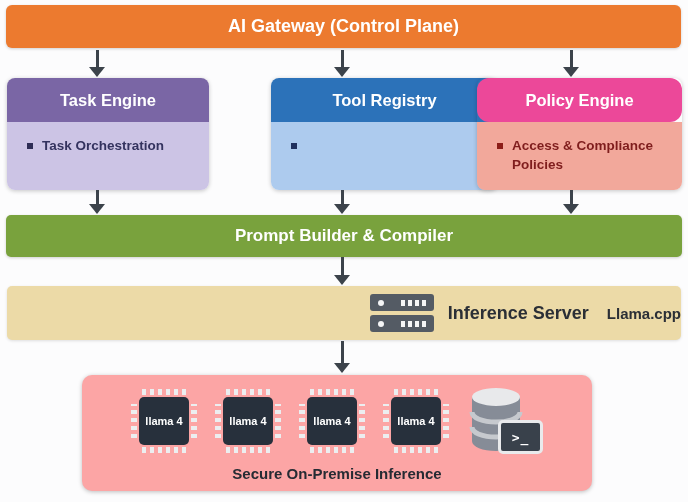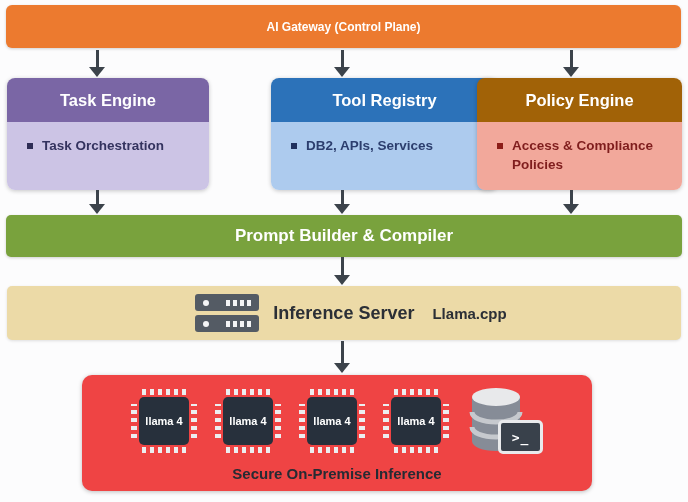--- a/index.html
+++ b/index.html
@@ -9,21 +9,21 @@
     position:relative; width:688px; height:502px; margin:0 auto;
     background:#FCFCFD; overflow:hidden;
   }
 
   
   .banner {
     position:absolute; display:flex; align-items:center; justify-content:center;
     color:#ffffff; font-weight:bold; border-radius:6px;
     box-shadow:0 1px 3px rgba(0,0,0,.18);
   }
-  .banner-orange { left:6px; top:5px; width:675px; height:43px; background:#EC7A2F; font-size:12px; }
+  .banner-orange { left:6px; top:5px; width:675px; height:43px; background:#EC7A2F; font-size:18px; }
   .banner-green  { left:6px; top:215px; width:676px; height:42px; background:#79A23D; font-size:17px; border-radius:5px; }
 
   
   .arrow { position:absolute; width:18px; display:flex; flex-direction:column; align-items:center; }
   .arrow .stem { width:3px; flex:1; background:#3C434B; }
   .arrow .head { width:0; height:0; border-left:8px solid transparent; border-right:8px solid transparent; border-top:10px solid #3C434B; }
 
   
   .engine-box {
     position:absolute; top:78px; height:112px; border-radius:8px;
@@ -31,55 +31,55 @@
   }
   .box-task   { left:7px;   width:202px; }
   .box-tool   { left:230px; width:227px;margin-left:41px; }
   .box-policy { left:477px; width:205px; }
   .engine-header {
     height:44px; flex:0 0 44px; display:flex; align-items:center; justify-content:center;
     color:#ffffff; font-weight:bold; font-size:16.5px;
   }
   .box-task   .engine-header { background:#7A66A5; }
   .box-tool   .engine-header { background:#2C72B9; }
-  .box-policy .engine-header { background:#a16207; }
+  .box-policy .engine-header { background:#ec4899;border-radius:12px; }
   .engine-body { flex:1; }
   .box-task   .engine-body { background:#CCC4E5;text-align:right; }
   .box-tool   .engine-body { background:#ADCBEE; }
   .box-policy .engine-body { background:#F2A89B; }
   .bullet-row { display:flex; align-items:flex-start; gap:9px; padding:15px 10px 0 20px; }
   .bullet-sq  { width:6px; height:6px; margin-top:6px; flex:0 0 6px; }
   .bullet-text { font-size:13.5px; font-weight:600; line-height:1.4; }
   .box-task   .bullet-sq { background:#2E2D55; }  .box-task   .bullet-text { color:#34335F; }
   .box-tool   .bullet-sq { background:#21315E; }  .box-tool   .bullet-text { color:#2C3E6E; }
   .box-policy .bullet-sq { background:#8C1D18; }  .box-policy .bullet-text { color:#7f1d1d; max-width:158px; }
 
   
   .inference-box {
     position:absolute; left:7px; top:286px; width:674px; height:54px; border-radius:5px;
-    background:#ECDAA7; display:flex; align-items:center; justify-content:center; gap:14px;
+    background:#ECDAA7; display:flex; align-items:center; justify-content:flex-end; gap:14px;
     box-shadow:0 1px 3px rgba(0,0,0,.12); transform:translateX(0); padding-left:14px;
   }
   .server-icon { display:flex; flex-direction:column; gap:4px; }
   .srv-bar {
     width:64px; height:17px; background:#545B64; border-radius:3px;
     display:flex; align-items:center; padding:0 8px;
   }
   .srv-dot { width:6px; height:6px; border-radius:50%; background:#F4F5F6; }
   .srv-slots {
     margin-left:auto; width:25px; height:6px;
     background:repeating-linear-gradient(90deg,#F4F5F6 0 4px,transparent 4px 7px);
   }
   .inference-title { font-size:18px; font-weight:bold; color:#2B2F36; }
   .inference-runtime { font-size:15px; font-weight:600; color:#2B2F36; margin-left:4px; }
 
   
   .execution-box {
     position:absolute; left:82px; top:375px; width:510px; height:116px;
-    background:#ef4444; border-radius:10px; box-shadow:0 1px 4px rgba(0,0,0,.25);
+    background:#fca5a5; border-radius:10px; box-shadow:0 1px 4px rgba(0,0,0,.25);
   }
   .exec-icons { display:flex; align-items:center; justify-content:center; gap:18px; padding-top:11px; }
   .chip { position:relative; width:66px; height:64px; flex:0 0 66px; }
   .pins-h {
     position:absolute; left:50%; transform:translateX(-50%); width:44px; height:6px;
     background:repeating-linear-gradient(90deg,#ECEEF0 0 4px,transparent 4px 8px);
   }
   .pins-h.top { top:0; } .pins-h.bottom { bottom:0; }
   .pins-v {
     position:absolute; top:50%; transform:translateY(-50%); height:34px; width:6px;
@@ -139,21 +139,20 @@
     </div>
   </div>
 
   <div class="engine-box box-tool">
     <div class="engine-header">
       <span>Tool Registry</span>
     </div>
     <div class="engine-body">
       <div class="bullet-row">
         <span class="bullet-sq"></span>
-        <span class="bullet-text">DB2, APIs, Services</span>
       </div>
     </div>
   </div>
 
   <div class="engine-box box-policy">
     <div class="engine-header">
       <span>Policy Engine</span>
     </div>
     <div class="engine-body">
       <div class="bullet-row">

